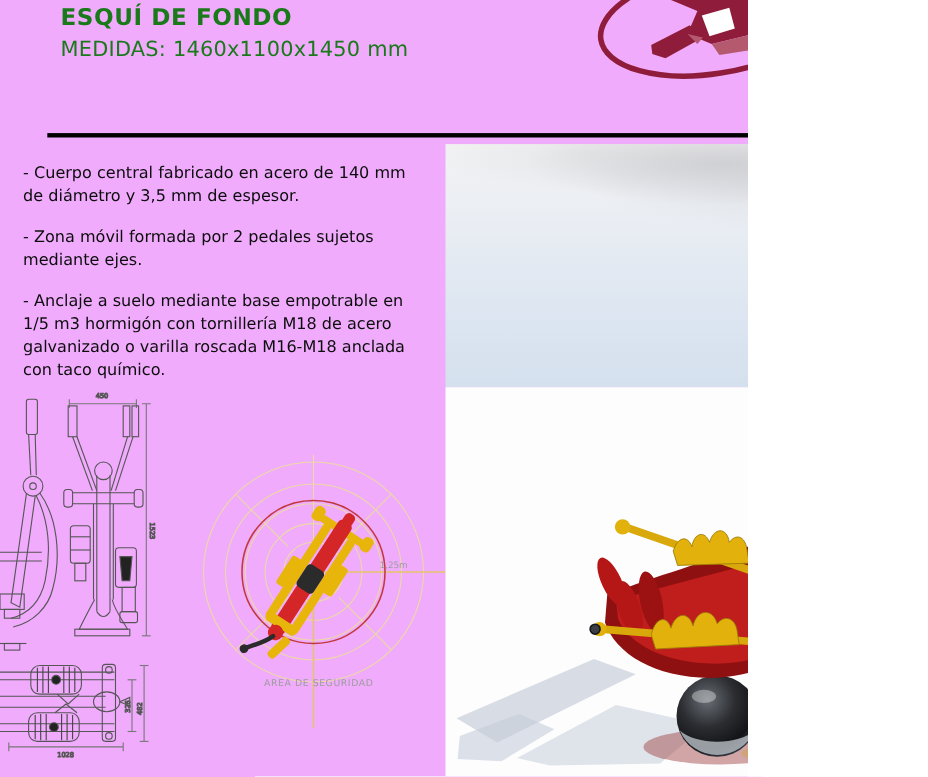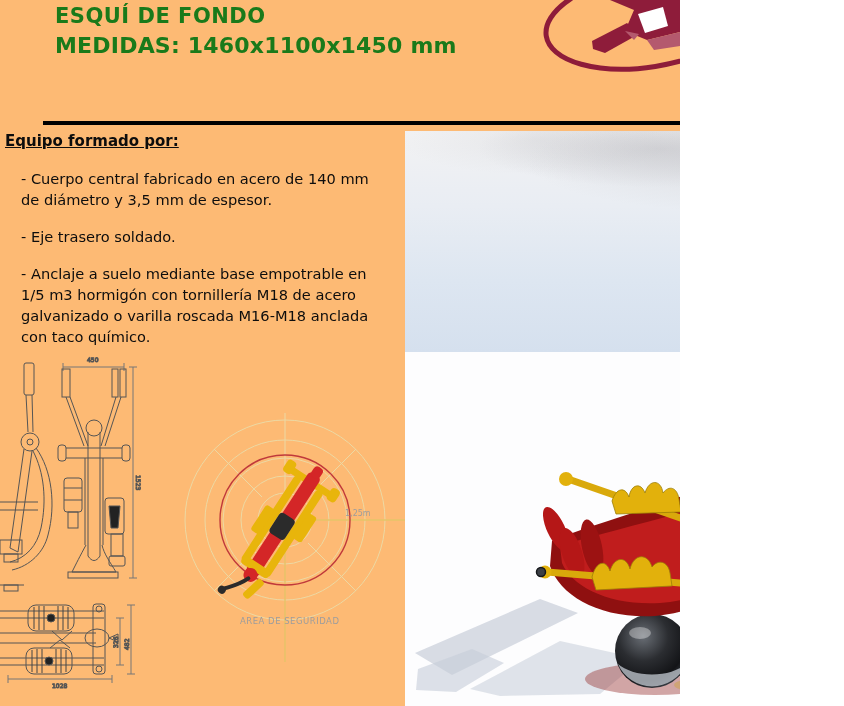--- a/index.html
+++ b/index.html
@@ -1,22 +1,22 @@
 <!DOCTYPE html>
 <html><head>
 <meta charset="utf-8">
 <style>
   html,body{margin:0;padding:0;background:#fff;}
-  #page{position:relative;width:680px;height:706px;background:#fdba74;overflow:hidden;
+  #page{position:relative;width:680px;height:706px;background:#f0abfc;overflow:hidden;
         font-family:"DejaVu Sans","Liberation Sans",sans-serif;}
 
   
   #titleblock{position:absolute;left:55px;top:2px;color:#1a7a1a;line-height:29px;}
   .t-line1,.t-line2{font-size:21px;font-weight:700;letter-spacing:.5px;}
-  .t-line3{font-size:22px;font-weight:700;letter-spacing:.2px;text-align:right;}
+  .t-line3{font-size:19px;font-weight:400;letter-spacing:.2px;text-align:right;}
 
   #logo{position:absolute;right:0;top:0;width:154px;height:125px;}
 
   #divider{position:absolute;left:43px;right:0;top:121px;height:4px;background:#000;}
 
   
   #desc{position:absolute;left:5px;top:131px;width:400px;color:#0d0d0d;
         font-size:14.6px;line-height:21px;}
   #desc .head{font-weight:700;text-decoration:underline;font-size:15px;}
   #desc .item{margin:16px;}
@@ -52,23 +52,22 @@
     <polygon points="84,0 154,0 154,32 121,40 99,31 108,10" fill="#8e1c3a"></polygon>
     <polygon points="112,14 137,7 142,26 119,33" fill="#ffffff"></polygon>
     <polygon points="66,41 101,23 113,34 79,53 67,49" fill="#8e1c3a"></polygon>
     <polygon points="154,32 121,40 128,50 154,46" fill="#b4596e"></polygon>
     <polygon points="99,31 108,40 113,34" fill="#b4596e"></polygon>
   </svg>
 
   <div id="divider"></div>
 
   <div id="desc">
-    <div class="head">Equipo formado por:</div>
     <div class="item">- Cuerpo central fabricado en acero de 140 mm de diámetro y 3,5 mm de espesor.</div>
-    <div class="item">- Eje trasero soldado.</div>
+    <div class="item">- Zona móvil formada por 2 pedales sujetos mediante ejes.</div>
     <div class="item">- Anclaje a suelo mediante base empotrable en 1/5 m3 hormigón con tornillería M18 de acero galvanizado o varilla roscada M16-M18 anclada con taco químico.</div>
   </div>
 
   <svg id="drawings" viewBox="0 350 420 356">
 
     <g stroke="#555" stroke-width="1" fill="none">
       <rect x="24" y="363" width="10" height="32" rx="2"></rect>
       <line x1="26" y1="395" x2="28" y2="432"></line>
       <line x1="32" y1="395" x2="33" y2="432"></line>
       <circle cx="30" cy="442" r="9"></circle>

